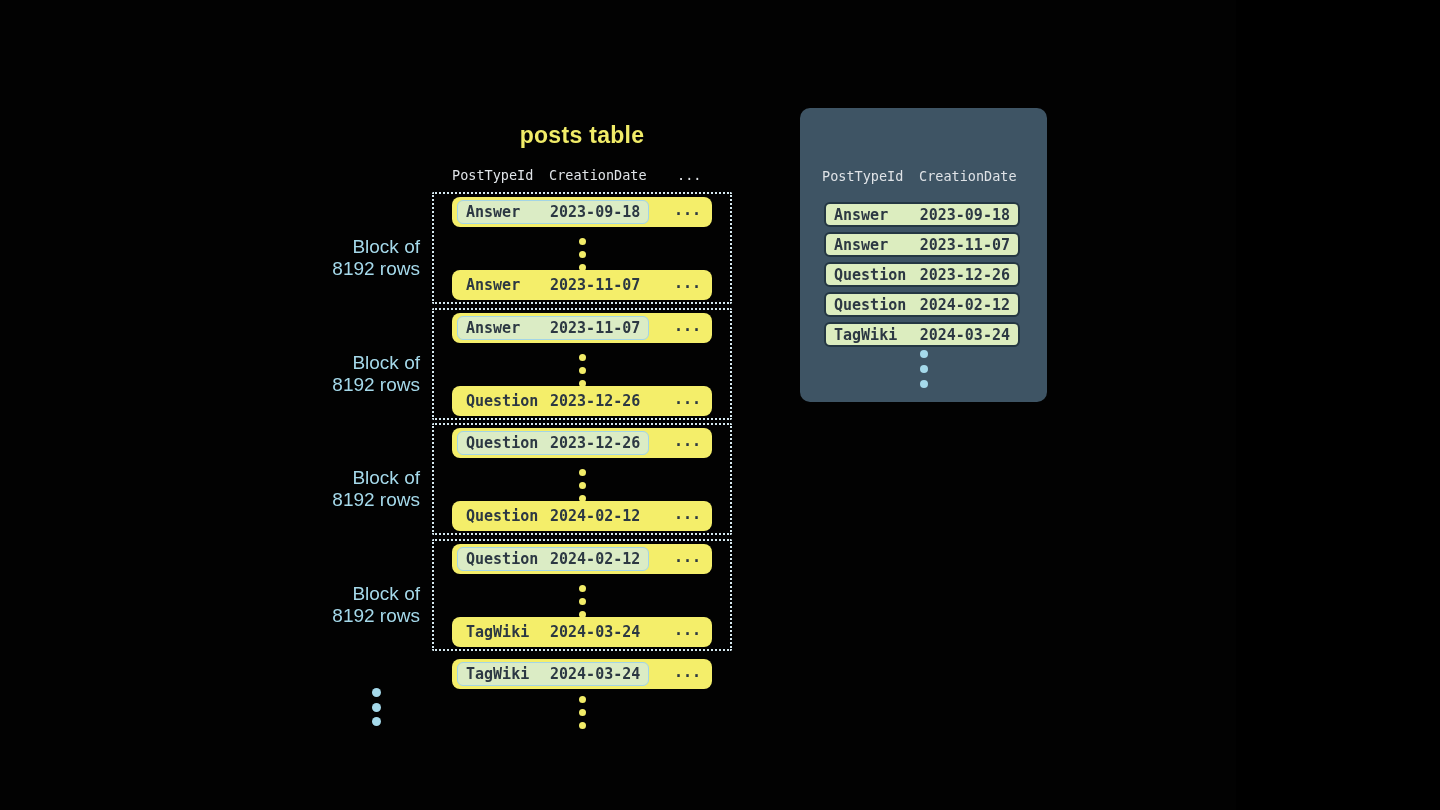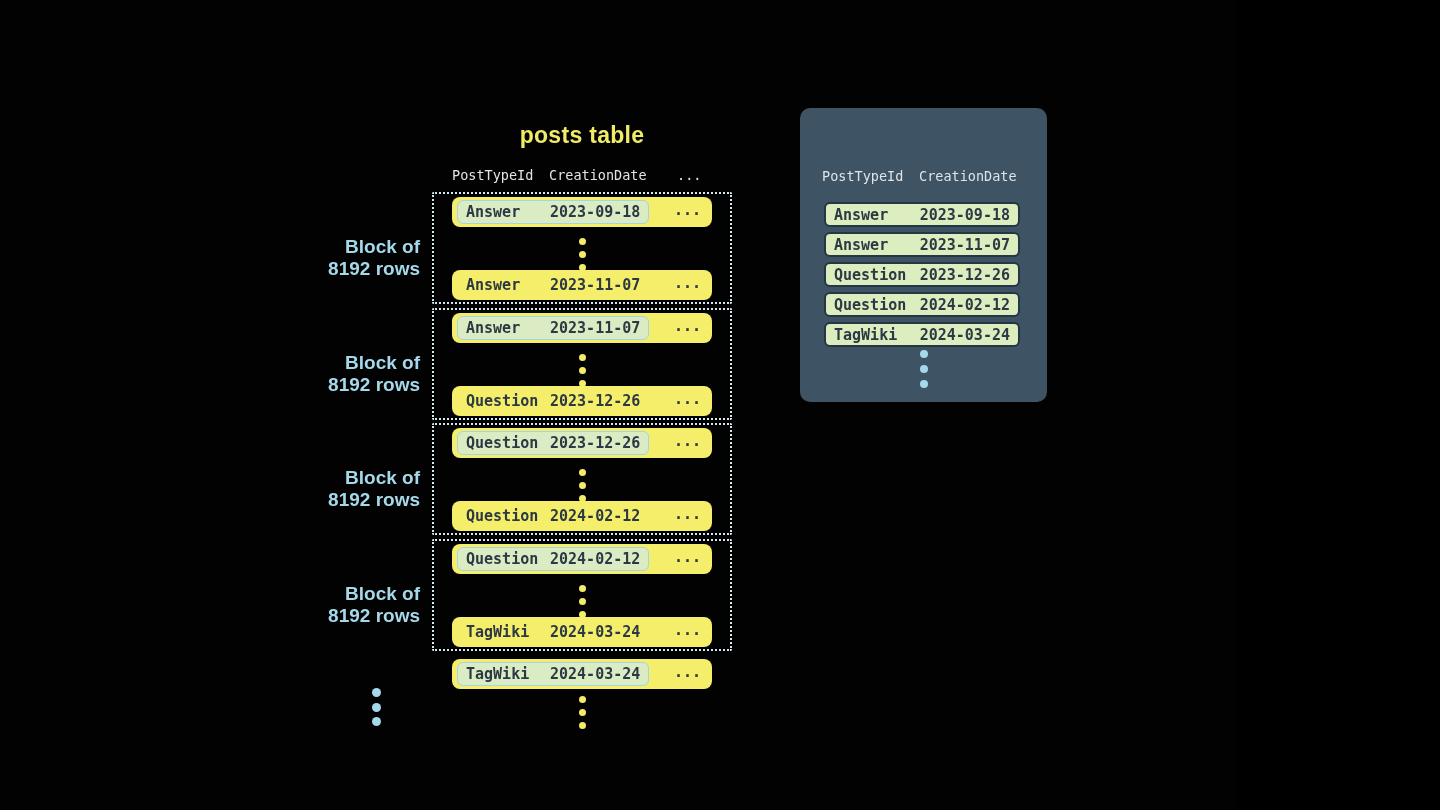--- a/index.html
+++ b/index.html
@@ -7,21 +7,21 @@
           font-family:"Liberation Sans",sans-serif;}
 
   
   .pt-title{position:absolute;left:432px;top:122px;width:300px;text-align:center;
             color:#f1ec68;font-size:23px;font-weight:600;letter-spacing:.3px;}
   .pt-header{position:absolute;top:167px;color:#e0e4e8;font-size:13.5px;
              font-family:"DejaVu Sans Mono",monospace;}
   .block{position:absolute;left:432px;width:296px;height:108px;
          border:2px dotted #d5e8ef;border-radius:2px;}
   .block-label{position:absolute;left:230px;width:190px;text-align:right;
-               color:#a5d9ea;font-size:19px;line-height:22px;font-weight:bold;}
+               color:#a5d9ea;font-size:19px;line-height:22px;}
   .row{position:absolute;left:18px;width:260px;height:30px;background:#f4ee6a;
        border-radius:8px;display:flex;align-items:center;
        color:#2c3843;font-weight:bold;font-size:15px;
        font-family:"DejaVu Sans Mono",monospace;}
   .row .hl{display:flex;align-items:center;margin-left:5px;padding:2px 8px;
            background:#dbecc5;border:1.5px solid #a3d5e6;border-radius:6px;}
   .row .plain{display:flex;align-items:center;margin-left:5px;padding:2px 8px;
               border:1.5px solid transparent;}
   .row .type{display:inline-block;width:84px;}
   .row-ellipsis{position:absolute;right:11px;top:4px;}

